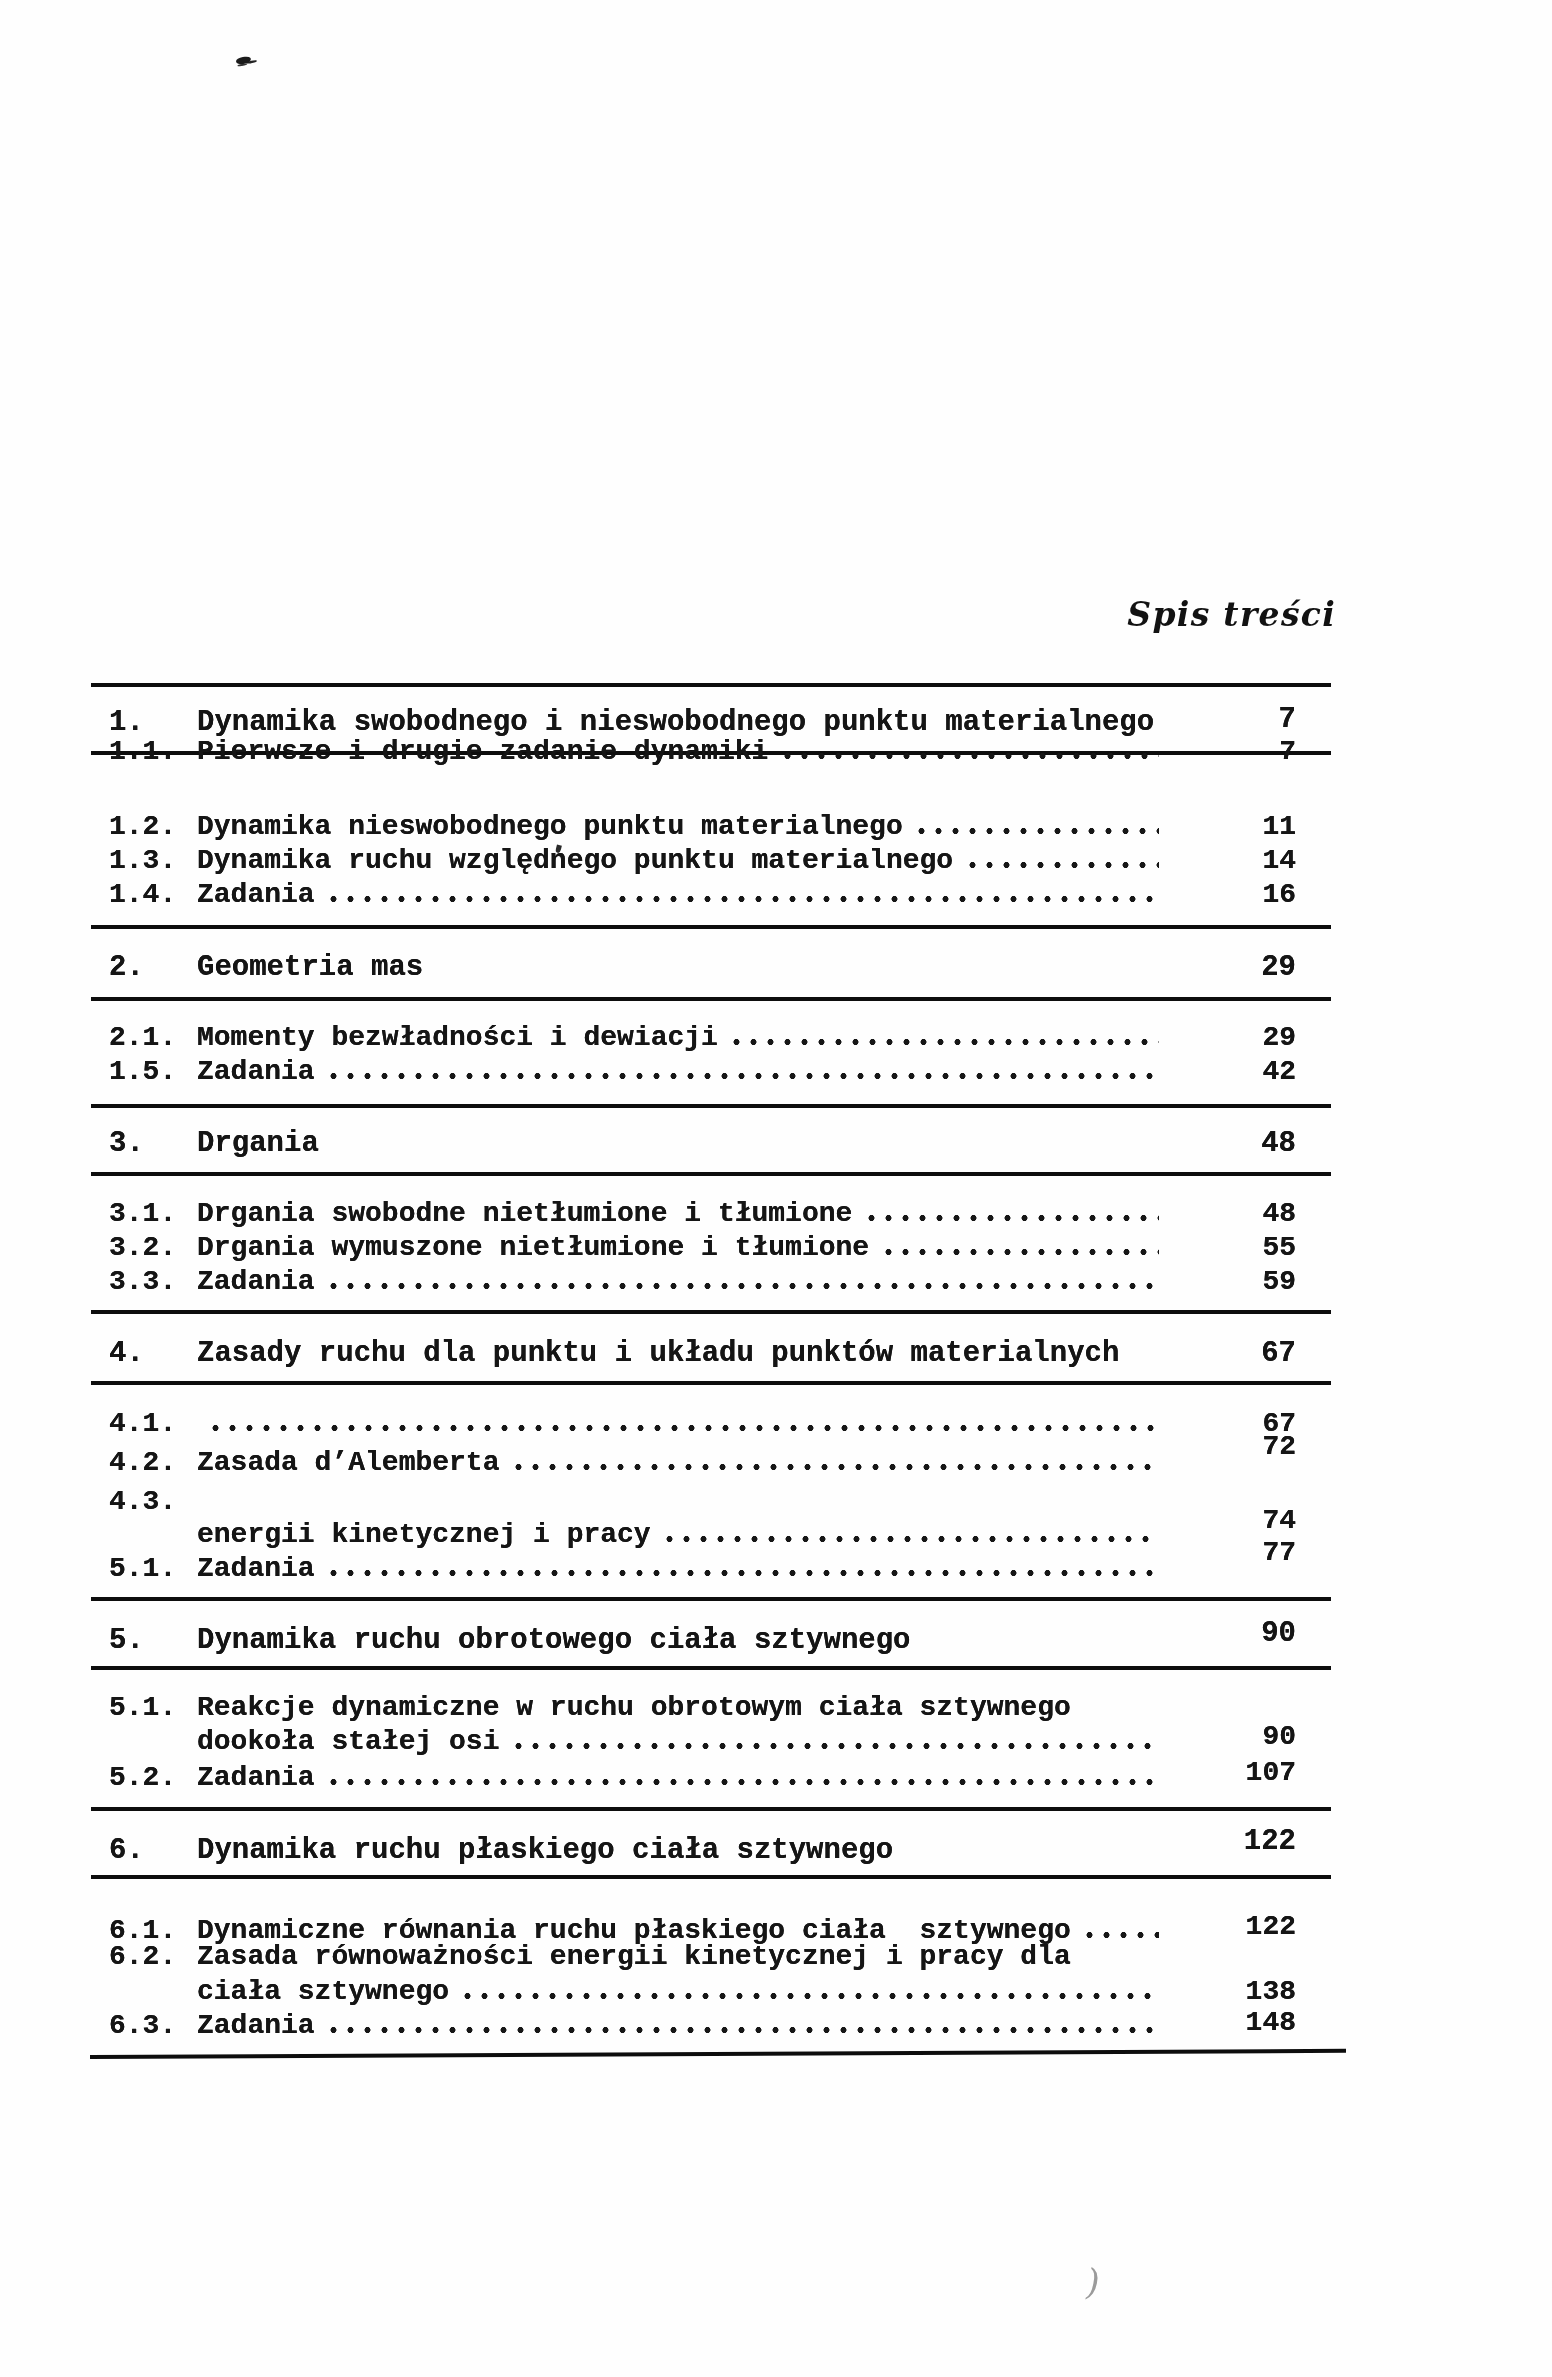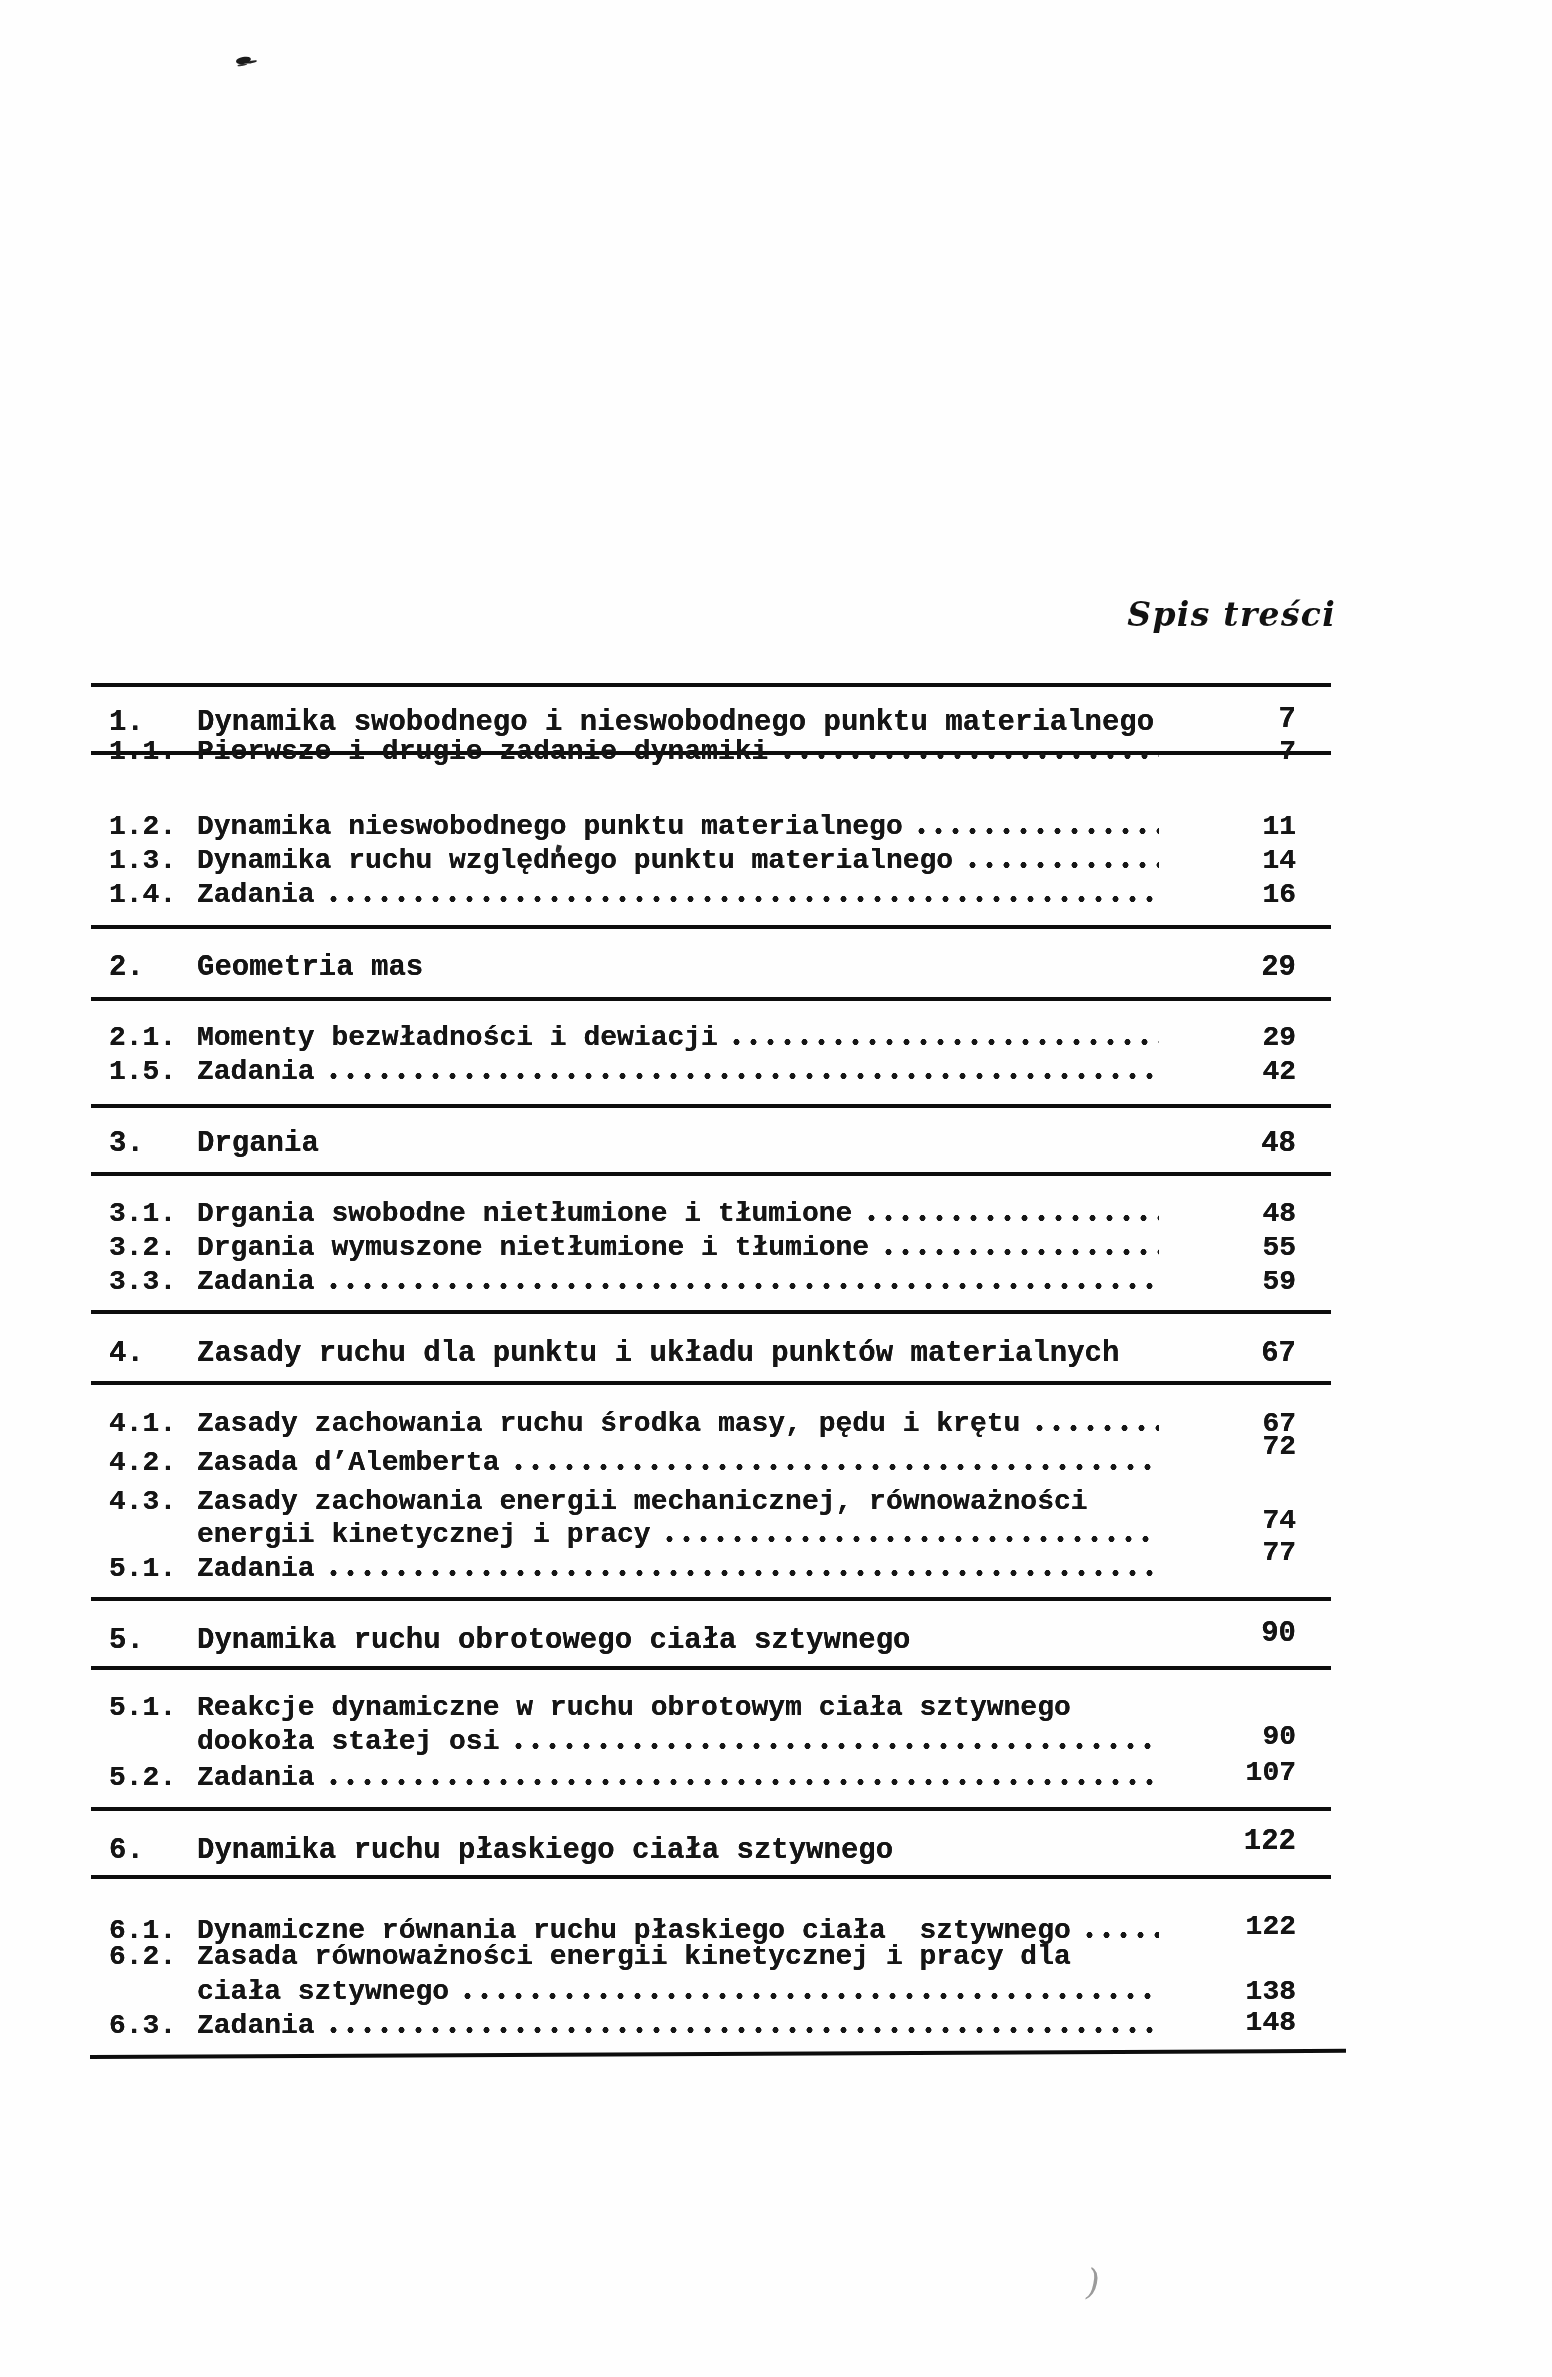--- a/index.html
+++ b/index.html
@@ -129,27 +129,27 @@
     <span class="num">3.3.</span><span class="label">Zadania</span><span class="leader"></span><span class="pagenum">59</span>
   </div>
 
   <div class="rule" style="top:1310px"></div>
   <div class="row chapter-row" style="top:1338px">
     <span class="num">4.</span><span class="label">Zasady ruchu dla punktu i układu punktów materialnych</span><span class="spacer"></span><span class="pagenum">67</span>
   </div>
   <div class="rule" style="top:1381px"></div>
 
   <div class="row item-row" style="top:1409px">
-    <span class="num">4.1.</span><span class="label">Zasady zachowania ruchu środka masy, pędu i krętu</span><span class="leader"></span><span class="pagenum">67</span>
+    <span class="num">4.1.</span><span class="leader"></span><span class="pagenum">67</span>
   </div>
   <div class="row item-row" style="top:1448px">
     <span class="num">4.2.</span><span class="label">Zasada d’Alemberta</span><span class="leader"></span><span class="pagenum" style="top:-15.6px">72</span>
   </div>
   <div class="row item-row" style="top:1487px">
-    <span class="num">4.3.</span><span class="label">Zasady zachowania energii mechanicznej, równoważności</span>
+    <span class="num">4.3.</span>
   </div>
   <div class="row item-row" style="top:1520px">
     <span class="num"></span><span class="label">energii kinetycznej i pracy</span><span class="leader"></span><span class="pagenum" style="top:-14px">74</span>
   </div>
   <div class="row item-row" style="top:1554px">
     <span class="num">5.1.</span><span class="label">Zadania</span><span class="leader"></span><span class="pagenum" style="top:-15.6px">77</span>
   </div>
 
   <div class="rule" style="top:1597px"></div>
   <div class="row chapter-row" style="top:1625px">

